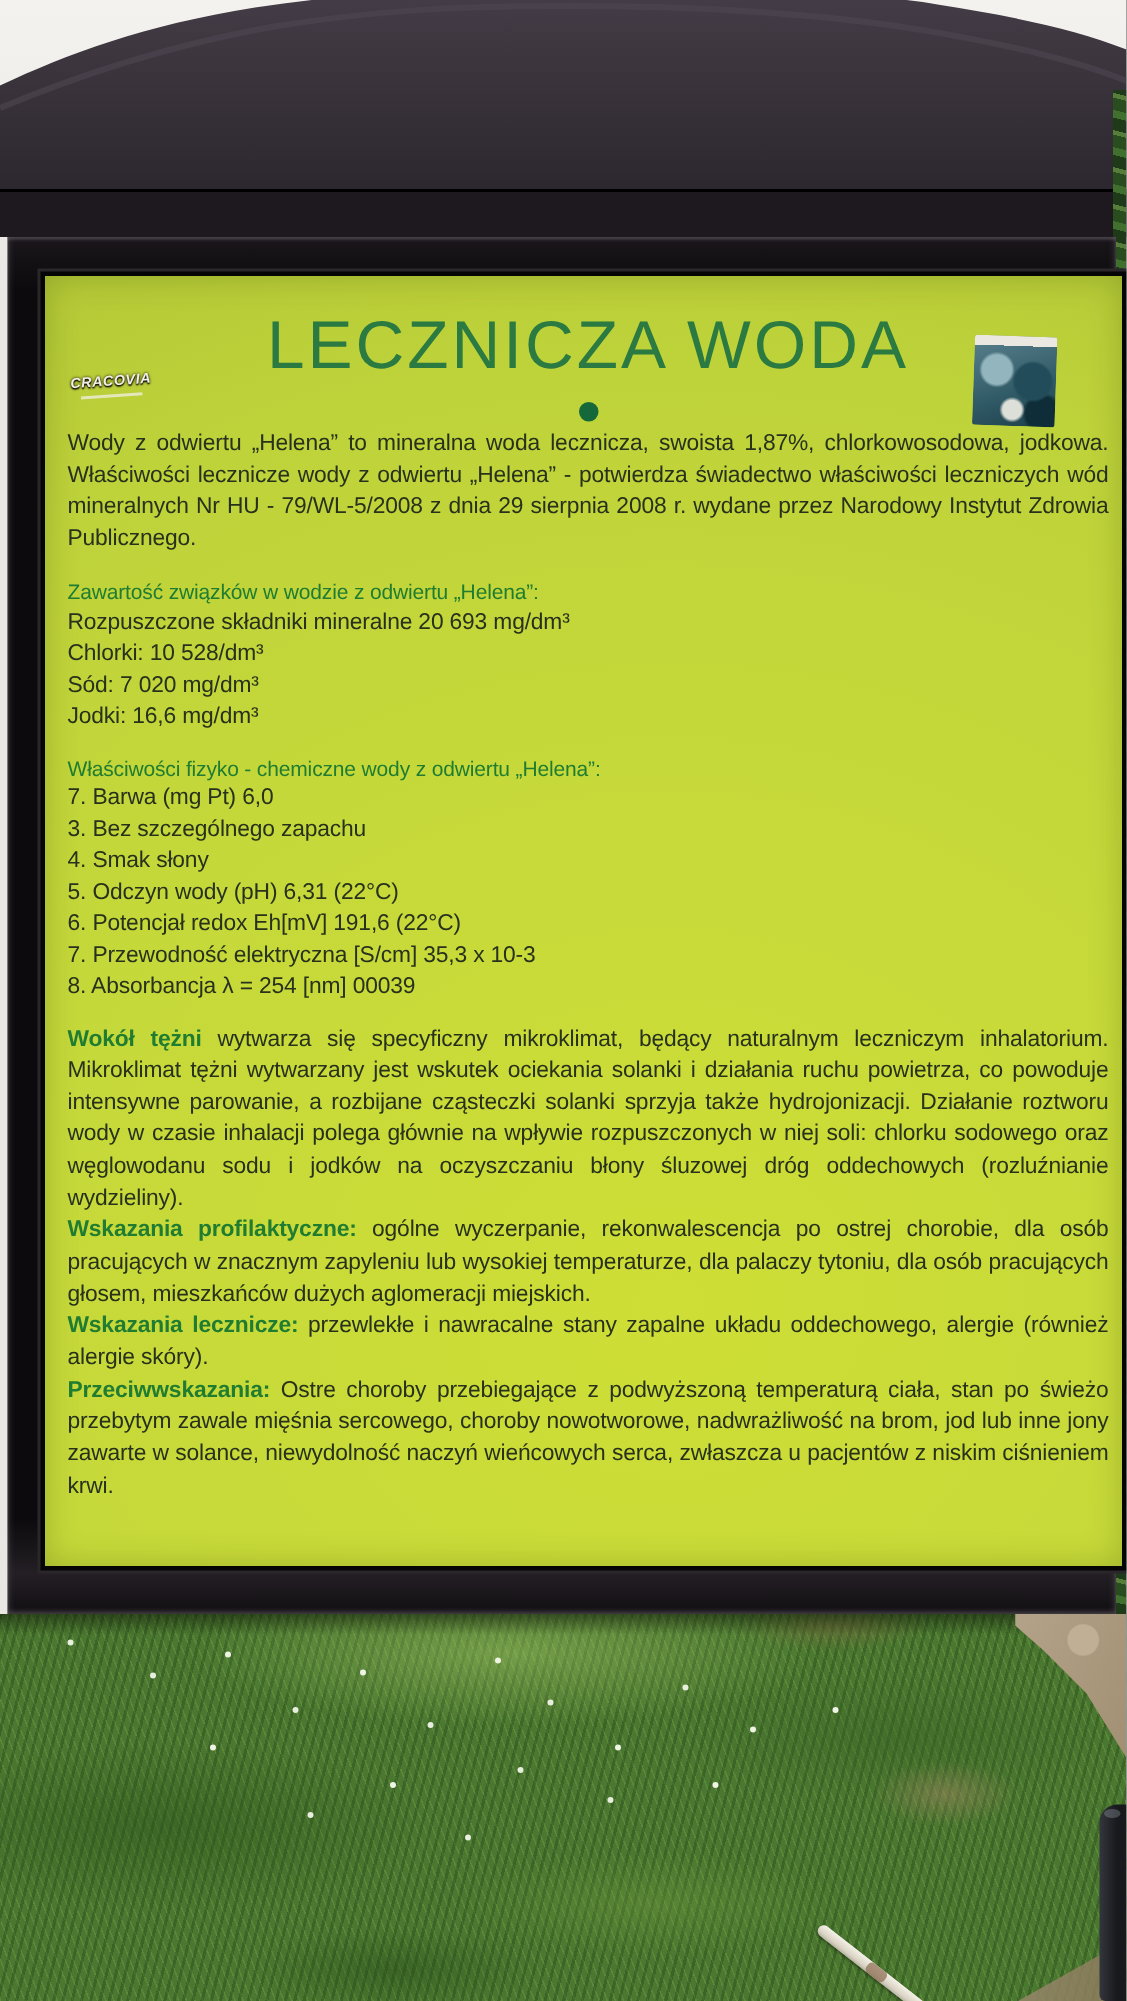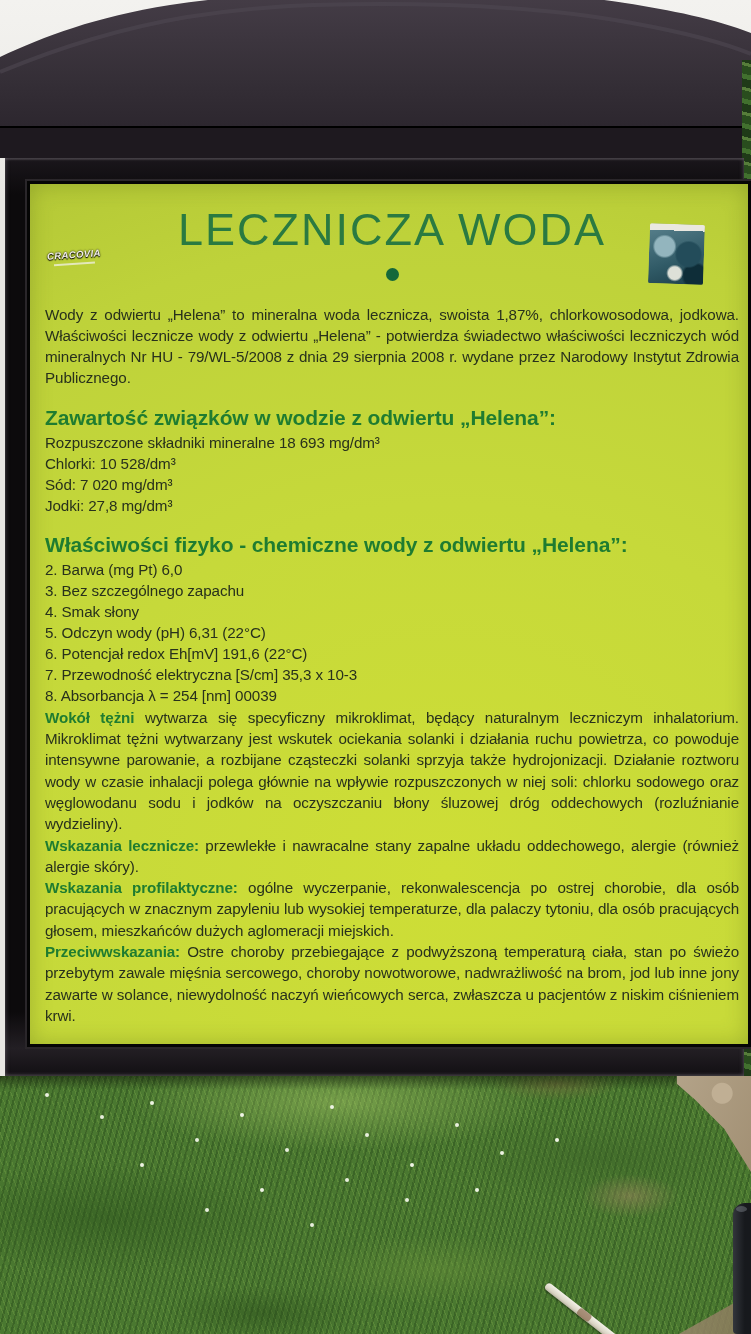--- a/index.html
+++ b/index.html
@@ -22,25 +22,25 @@
 
   
   .board-panel{position:absolute;left:25px;top:26px;width:718px;height:860px;overflow:hidden;
     background:radial-gradient(ellipse 130% 95% at 58% 80%, #cede36 0%, #c6d93a 45%, #bed23a 78%, #b2c636 100%);
     box-shadow:0 0 0 3px #050505, 0 0 0 5px #2a262a, inset 0 0 22px rgba(60,80,10,.28);}
 
   .panel-content{position:absolute;left:15px;right:9px;top:0;color:#28311c;}
   .sign-title{margin-top:22px;text-align:center;font-size:45px;letter-spacing:2px;
     color:#2a7a41;font-weight:400;line-height:1.05;}
   .dot{width:13px;height:13px;border-radius:50%;background:#15683a;margin:15px auto 0;}
-  .intro{margin-top:24px;font-size:15.2px;line-height:1.38;text-align:justify;letter-spacing:-0.1px;}
+  .intro{margin-top:5px;font-size:15.2px;line-height:1.38;text-align:justify;letter-spacing:-0.1px;}
   .sec{margin-top:14px;}
-  .sec-heading{font-weight:700;color:#1f7c30;font-size:21px;line-height:1.38;letter-spacing:-0.1px;}
+  .sec-heading{font-weight:400;color:#1f7c30;font-size:14px;line-height:1.38;letter-spacing:-0.1px;}
   .plain-line{font-size:15.2px;line-height:1.38;letter-spacing:-0.1px;}
-  .paragraphs{}
+  .paragraphs{margin-top:13px;}
   .para{font-size:15.2px;line-height:1.4;text-align:justify;margin:0;letter-spacing:-0.1px;}
   .para .lead{font-weight:700;color:#1f7c30;}
 
   
   .sticker-left{position:absolute;left:41px;top:198px;width:63px;height:75px;transform:rotate(-4deg);
     border-radius:2px;
     background:
       radial-gradient(circle at 12% 10%, #eceae3 0 16%, transparent 19%),
       radial-gradient(circle at 30% 35%, #dfe0d8 0 10%, transparent 13%),
       radial-gradient(circle at 72% 26%, #9dc2ca 0 16%, transparent 19%),
@@ -128,41 +128,41 @@
     <div class="board-panel">
       <div class="panel-content">
 
         <div class="sign-title">LECZNICZA WODA</div>
         <div class="dot"></div>
 
         <p class="intro">Wody z odwiertu „Helena” to mineralna woda lecznicza, swoista 1,87%, chlorkowosodowa, jodkowa. Właściwości lecznicze wody z odwiertu „Helena” - potwierdza świadectwo właściwości leczniczych wód mineralnych Nr HU - 79/WL-5/2008 z dnia 29 sierpnia 2008 r. wydane przez Narodowy Instytut Zdrowia Publicznego.</p>
 
         <div class="sec">
           <div class="sec-heading">Zawartość związków w wodzie z odwiertu „Helena”:</div>
-          <div class="plain-line">Rozpuszczone składniki mineralne 18 693 mg/dm³</div>
+          <div class="plain-line">Rozpuszczone składniki mineralne 20 693 mg/dm³</div>
           <div class="plain-line">Chlorki: 10 528/dm³</div>
           <div class="plain-line">Sód: 7 020 mg/dm³</div>
-          <div class="plain-line">Jodki: 27,8 mg/dm³</div>
+          <div class="plain-line">Jodki: 16,6 mg/dm³</div>
         </div>
 
         <div class="sec">
           <div class="sec-heading">Właściwości fizyko - chemiczne wody z odwiertu „Helena”:</div>
-          <div class="plain-line">2. Barwa (mg Pt) 6,0</div>
+          <div class="plain-line">7. Barwa (mg Pt) 6,0</div>
           <div class="plain-line">3. Bez szczególnego zapachu</div>
           <div class="plain-line">4. Smak słony</div>
           <div class="plain-line">5. Odczyn wody (pH) 6,31 (22°C)</div>
           <div class="plain-line">6. Potencjał redox Eh[mV] 191,6 (22°C)</div>
           <div class="plain-line">7. Przewodność elektryczna [S/cm] 35,3 x 10-3</div>
           <div class="plain-line">8. Absorbancja λ = 254 [nm] 00039</div>
         </div>
 
         <div class="paragraphs">
           <p class="para"><span class="lead">Wokół tężni</span><span> wytwarza się specyficzny mikroklimat, będący naturalnym leczniczym inhalatorium. Mikroklimat tężni wytwarzany jest wskutek ociekania solanki i działania ruchu powietrza, co powoduje intensywne parowanie, a rozbijane cząsteczki solanki sprzyja także hydrojonizacji. Działanie roztworu wody w czasie inhalacji polega głównie na wpływie rozpuszczonych w niej soli: chlorku sodowego oraz węglowodanu sodu i jodków na oczyszczaniu błony śluzowej dróg oddechowych (rozluźnianie wydzieliny).</span></p>
+          <p class="para"><span class="lead">Wskazania profilaktyczne:</span><span> ogólne wyczerpanie, rekonwalescencja po ostrej chorobie, dla osób pracujących w znacznym zapyleniu lub wysokiej temperaturze, dla palaczy tytoniu, dla osób pracujących głosem, mieszkańców dużych aglomeracji miejskich.</span></p>
           <p class="para"><span class="lead">Wskazania lecznicze:</span><span> przewlekłe i nawracalne stany zapalne układu oddechowego, alergie (również alergie skóry).</span></p>
-          <p class="para"><span class="lead">Wskazania profilaktyczne:</span><span> ogólne wyczerpanie, rekonwalescencja po ostrej chorobie, dla osób pracujących w znacznym zapyleniu lub wysokiej temperaturze, dla palaczy tytoniu, dla osób pracujących głosem, mieszkańców dużych aglomeracji miejskich.</span></p>
           <p class="para"><span class="lead">Przeciwwskazania:</span><span> Ostre choroby przebiegające z podwyższoną temperaturą ciała, stan po świeżo przebytym zawale mięśnia sercowego, choroby nowotworowe, nadwrażliwość na brom, jod lub inne jony zawarte w solance, niewydolność naczyń wieńcowych serca, zwłaszcza u pacjentów z niskim ciśnieniem krwi.</span></p>
         </div>
 
       </div>
     </div>
   </div>
 
   <div class="sticker-left">
     <div class="sticker-label">CRACOVIA</div>
     <div class="sticker-subline"></div>

